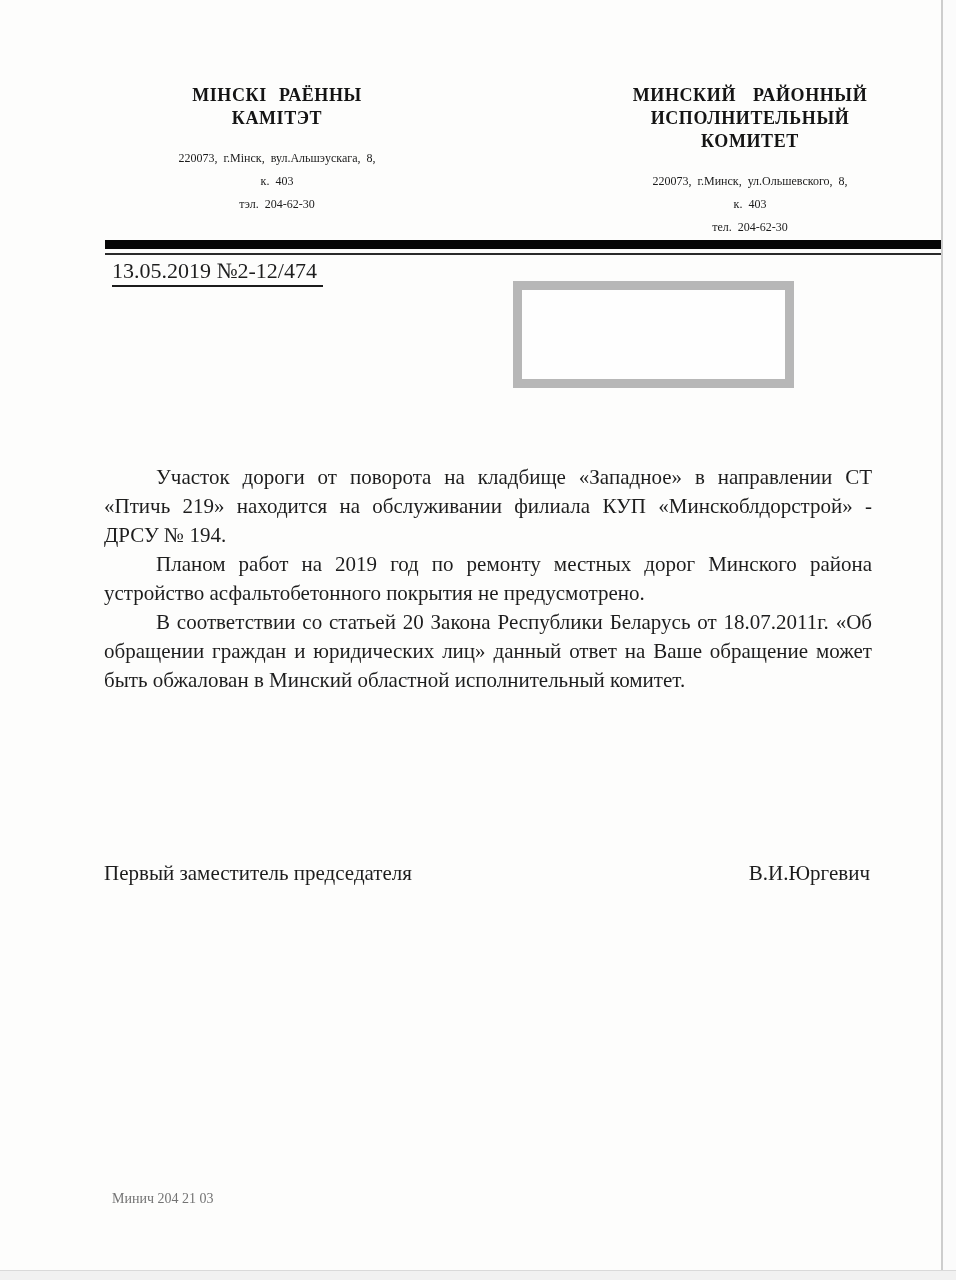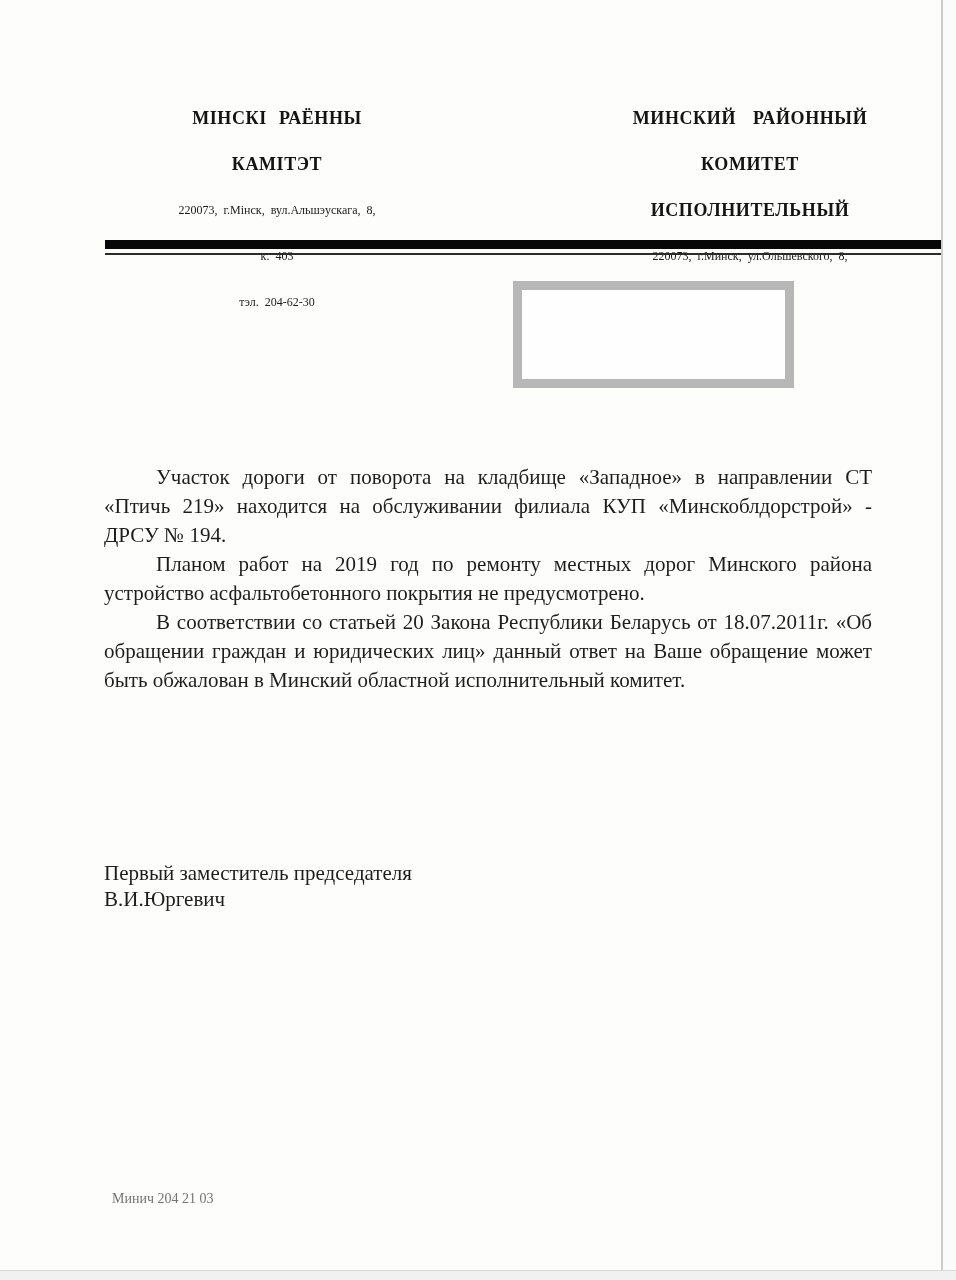--- a/index.html
+++ b/index.html
@@ -14,21 +14,21 @@
   }
 
   
   .lh-col { position: absolute; top: 84px; width: 318px; text-align: center; }
   .lh-left  { left: 118px; }
   .lh-right { left: 591px; }
   .lh-title { font-weight: bold; font-size: 18px; line-height: 23px; letter-spacing: 0.6px; color: #141414; }
   .lh-left  .lh-title { word-spacing: 7px; }
   .lh-right .lh-title { word-spacing: 12px; }
   .lh-address { margin-top: 17px; font-size: 12px; line-height: 23px; word-spacing: 3px; color: #1b1b1b; }
-  .lh-line { display: block; margin-top: 23px; }
+  .lh-line { display: block; }
 
   
   .rule-thick { position: absolute; left: 105px; top: 240px; width: 836px; height: 9px; background: #070707; }
   .rule-thin  { position: absolute; left: 105px; top: 253px; width: 836px; height: 2px; background: #2b2b2b; }
 
   
   .ref {
     position: absolute; left: 112px; top: 258px;
     font-size: 22px; line-height: 26px;
     border-bottom: 2px solid #1c1c1c; padding-bottom: 1px; padding-right: 6px;
@@ -47,21 +47,21 @@
 
   .body-text {
     position: absolute; left: 104px; top: 463px; width: 768px;
     font-size: 21px; line-height: 29px; text-align: justify;
   }
   .body-text p { margin: 0; text-indent: 52px; }
 
   .signature {
     position: absolute; left: 104px; top: 860px; width: 766px;
     display: flex; justify-content: space-between;
-    font-size: 21px; line-height: 26px; flex-direction: column;
+    font-size: 21px; line-height: 26px;
   }
 
   .executor { position: absolute; left: 112px; top: 1191px; font-size: 14px; color: #737373; }
 
   
   .edge-vline { position: absolute; left: 941px; top: 0; width: 2px; height: 1271px; background: #cdcdcd; }
   .right-gutter { position: absolute; left: 943px; top: 0; width: 13px; height: 1271px; background: #fbfbfb; }
   .bottom-line { position: absolute; left: 0; top: 1270px; width: 956px; height: 1px; background: #d9d9d9; }
   .bottom-strip { position: absolute; left: 0; top: 1271px; width: 956px; height: 9px; background: #f1f1f1; }
 </style>
@@ -78,33 +78,34 @@
     <div class="lh-address">
       <span class="lh-line">220073, г.Мінск, вул.Альшэускага, 8,</span>
       <span class="lh-line">к. 403</span>
       <span class="lh-line">тэл. 204-62-30</span>
     </div>
   </div>
 
   <div class="lh-col lh-right">
     <div class="lh-title">
       <span class="lh-line">МИНСКИЙ РАЙОННЫЙ</span>
+      <span class="lh-line">ИСПОЛНИТЕЛЬНЫЙ</span>
       <span class="lh-line">КОМИТЕТ</span>
-      <span class="lh-line">ИСПОЛНИТЕЛЬНЫЙ</span>
     </div>
     <div class="lh-address">
       <span class="lh-line">220073, г.Минск, ул.Ольшевского, 8,</span>
       <span class="lh-line">к. 403</span>
       <span class="lh-line">тел. 204-62-30</span>
     </div>
   </div>
 
   <div class="rule-thick"></div>
   <div class="rule-thin"></div>
 
+  <div class="ref">13.05.2019 №2-12/474</div>
 
   <div class="redaction"></div>
 
 
   <div class="body-text">
     <p>Участок дороги от поворота на кладбище «Западное» в направлении СТ «Птичь 219» находится на обслуживании филиала КУП «Минскоблдорстрой» - ДРСУ № 194.</p>
     <p>Планом работ на 2019 год по ремонту местных дорог Минского района устройство асфальтобетонного покрытия не предусмотрено.</p>
     <p>В соответствии со статьей 20 Закона Республики Беларусь от 18.07.2011г. «Об обращении граждан и юридических лиц» данный ответ на Ваше обращение может быть обжалован в Минский областной исполнительный комитет.</p>
   </div>
 

